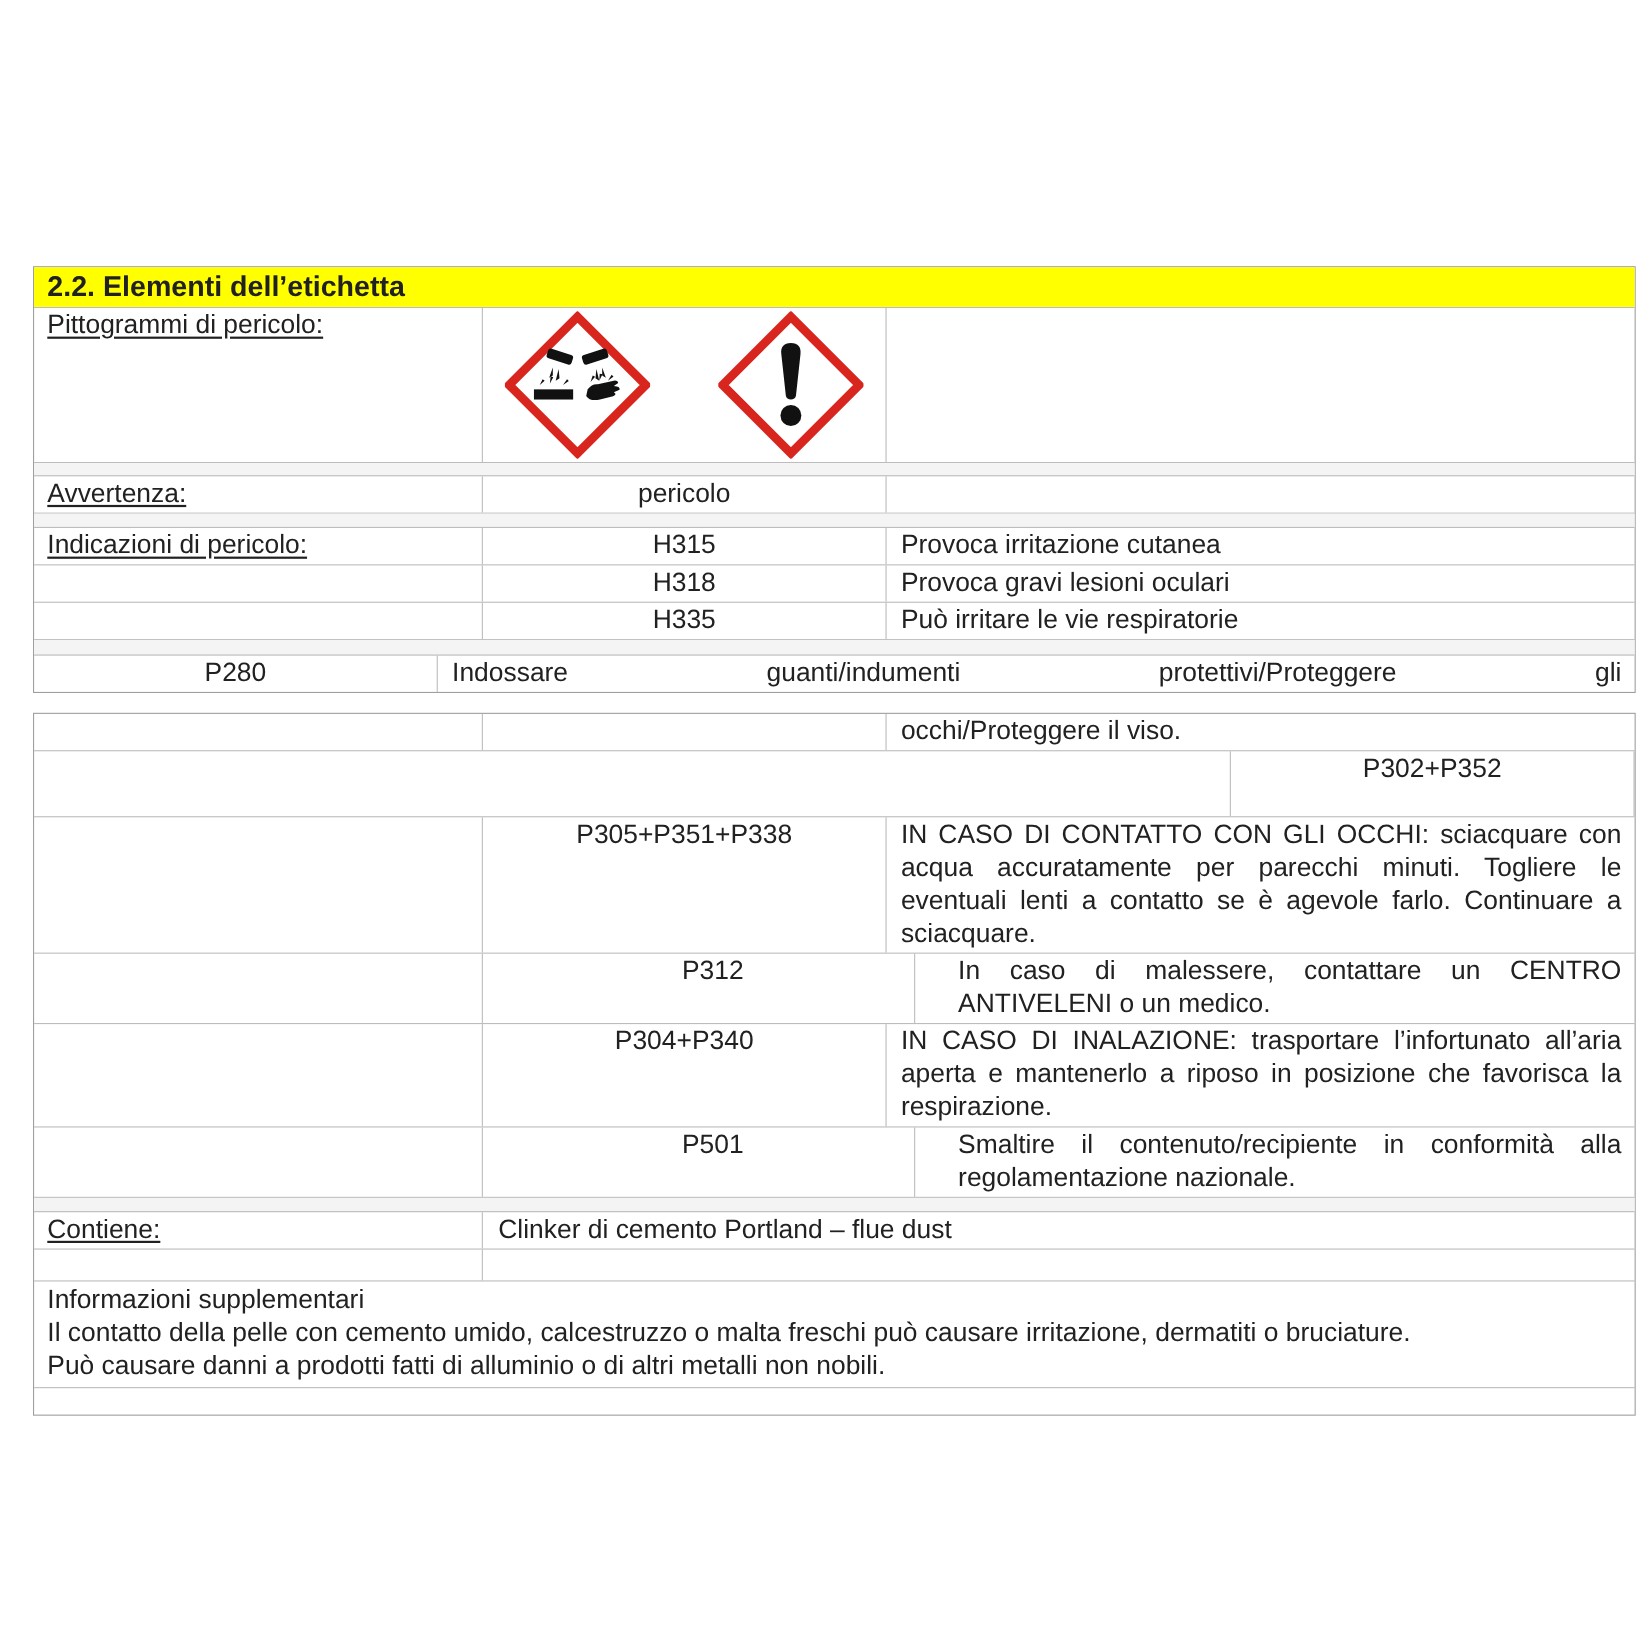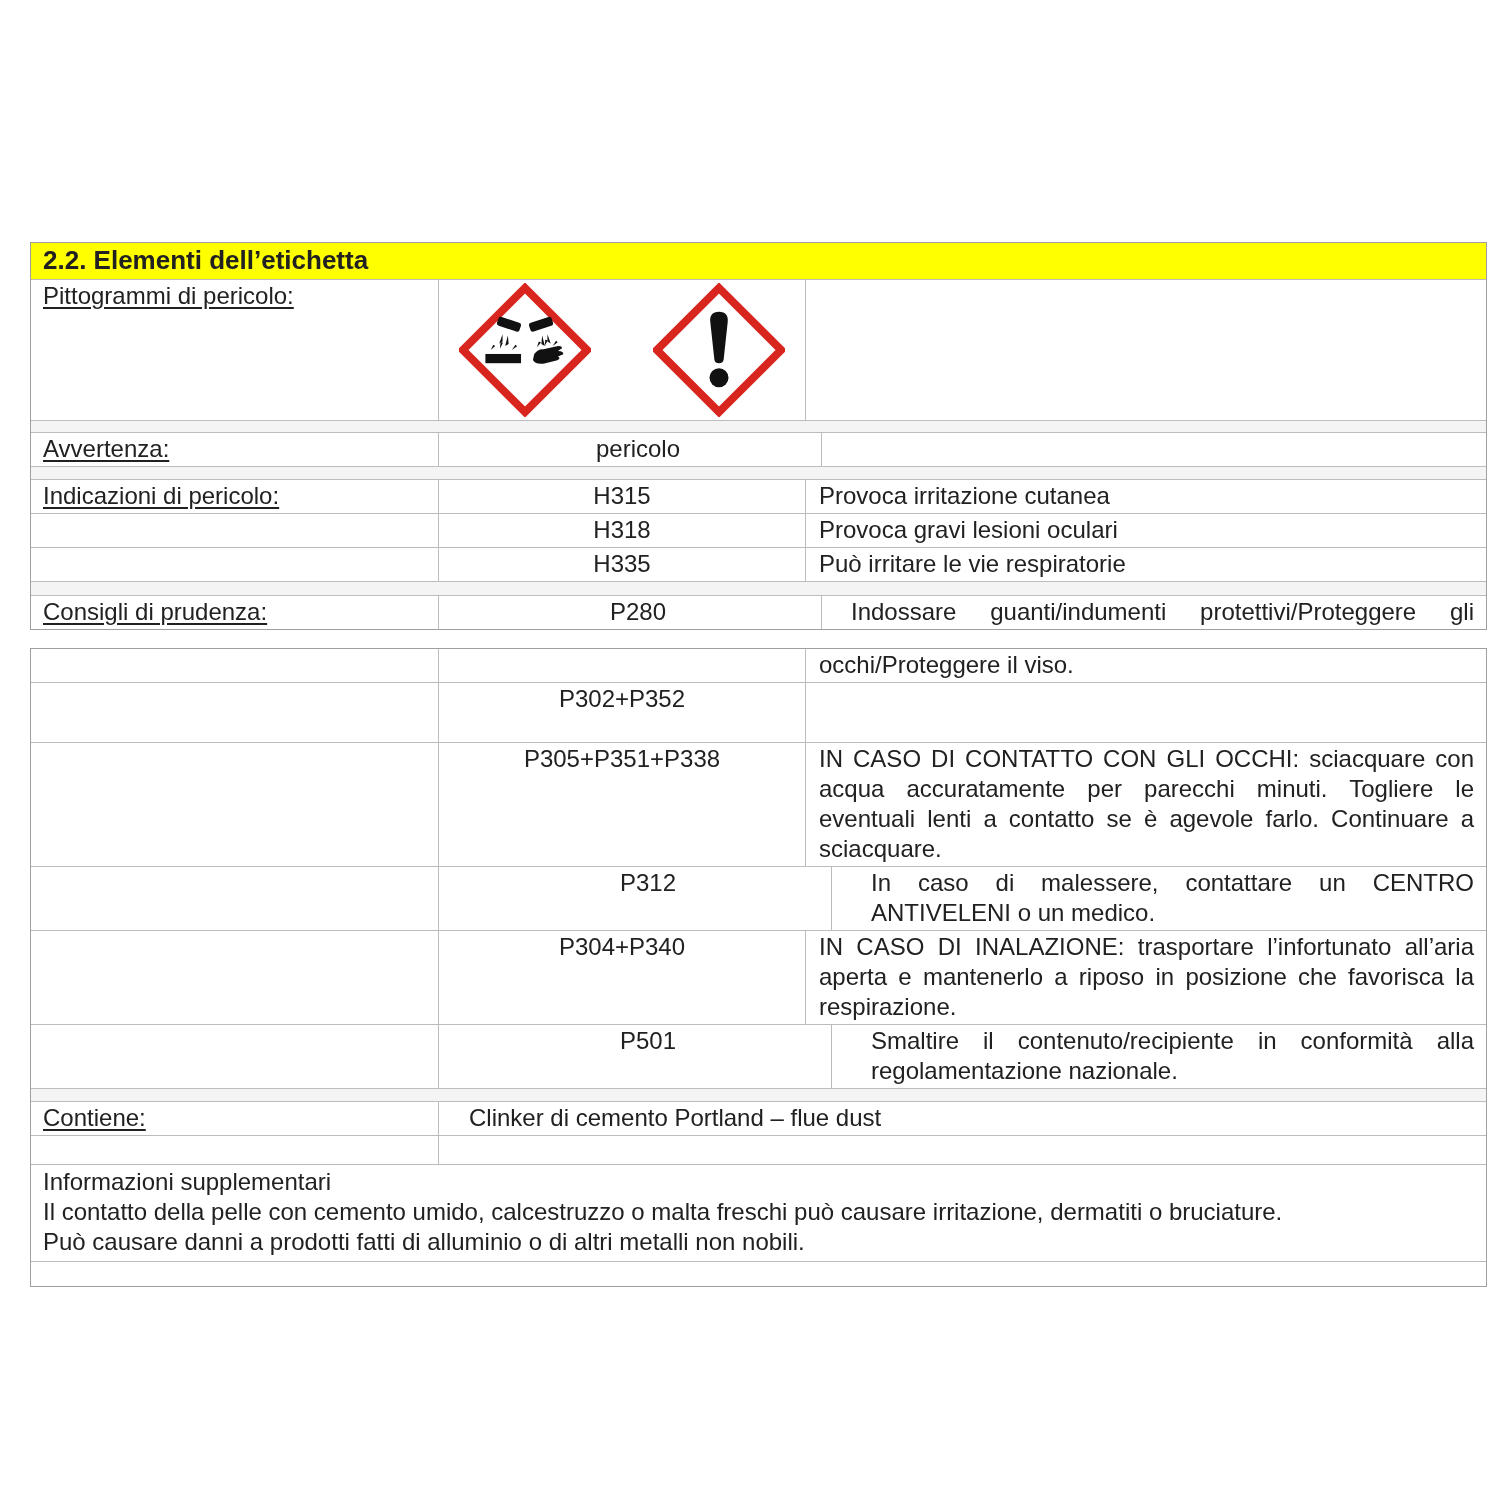--- a/index.html
+++ b/index.html
@@ -38,21 +38,21 @@
     font-weight:bold;font-size:26px;
     min-height:33px;
     padding:2px 10px 1px 12px;
     box-sizing:border-box;
   }
   .spacer{height:12px;background:#f4f4f4;}
   .sp11{height:11px;} .sp13{height:13px;}
   .pict-row{min-height:140px;}
   .pict-cell{display:flex;align-items:center;justify-content:center;gap:62px;padding:2px 0;}
   .pict{width:132px;height:134px;}
-  .mh31{min-height:31px;} .mh33{min-height:33px;gap:16px;} .mh59{min-height:59px;}
+  .mh31{min-height:31px;} .mh33{min-height:33px;} .mh59{min-height:59px;justify-content:flex-end;}
   .mh60{min-height:60px;gap:26px;} .mh90{min-height:90px;} .mh119{min-height:119px;}
   .mh29{min-height:28px;} .mh24{min-height:24px;}
   .merge23{flex:1;padding:1px 12px 2px 14px;}
   .fullrow{width:100%;padding:2px 12px 4px 12px;box-sizing:border-box;}
 </style>
 </head>
 <body>
 
 <div class="sheet">
 
@@ -125,23 +125,20 @@
     </div>
     <div class="r mh31">
       <div class="c c1"></div>
       <div class="c c2">H335</div>
       <div class="c c3">Può irritare le vie respiratorie</div>
     </div>
 
     <div class="r spacer sp13"></div>
 
     <div class="r mh33">
-      <div class="c c1">
-        <span class="lbl">Consigli di prudenza:</span>
-      </div>
       <div class="c c2">P280</div>
       <div class="c c3 just-all">Indossare guanti/indumenti protettivi/Proteggere gli</div>
     </div>
   </div>
 
   <div class="tbl tbl2">
 
     <div class="r mh31">
       <div class="c c1"></div>
       <div class="c c2"></div>

